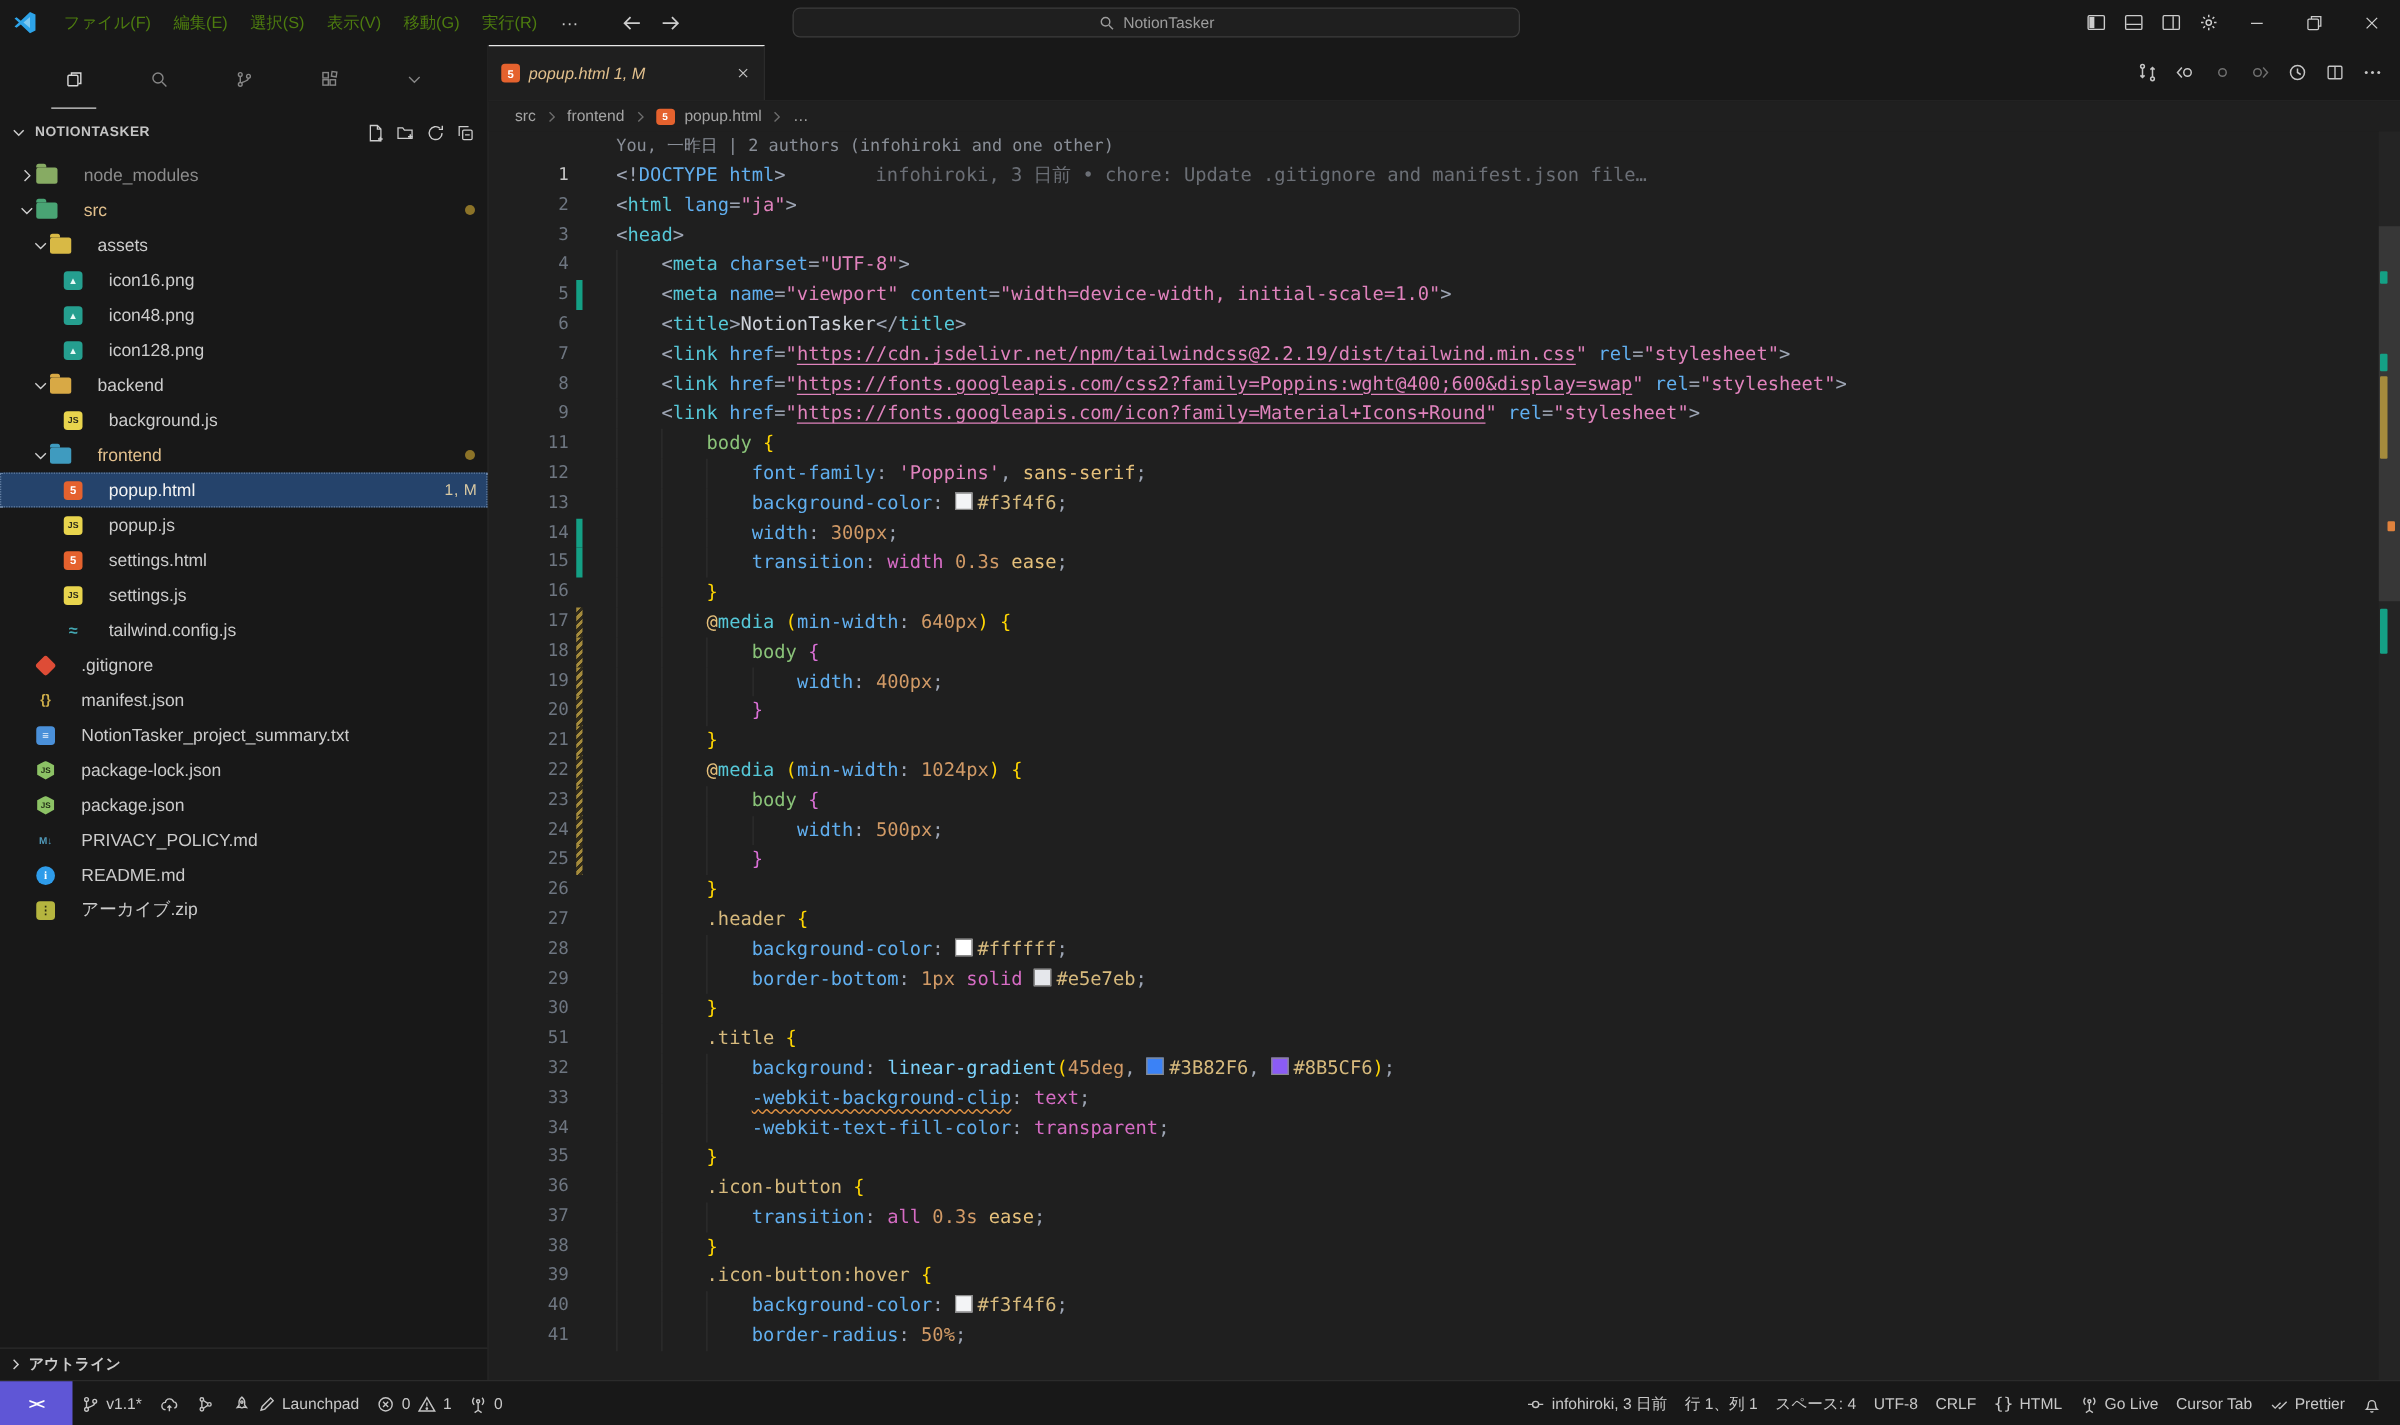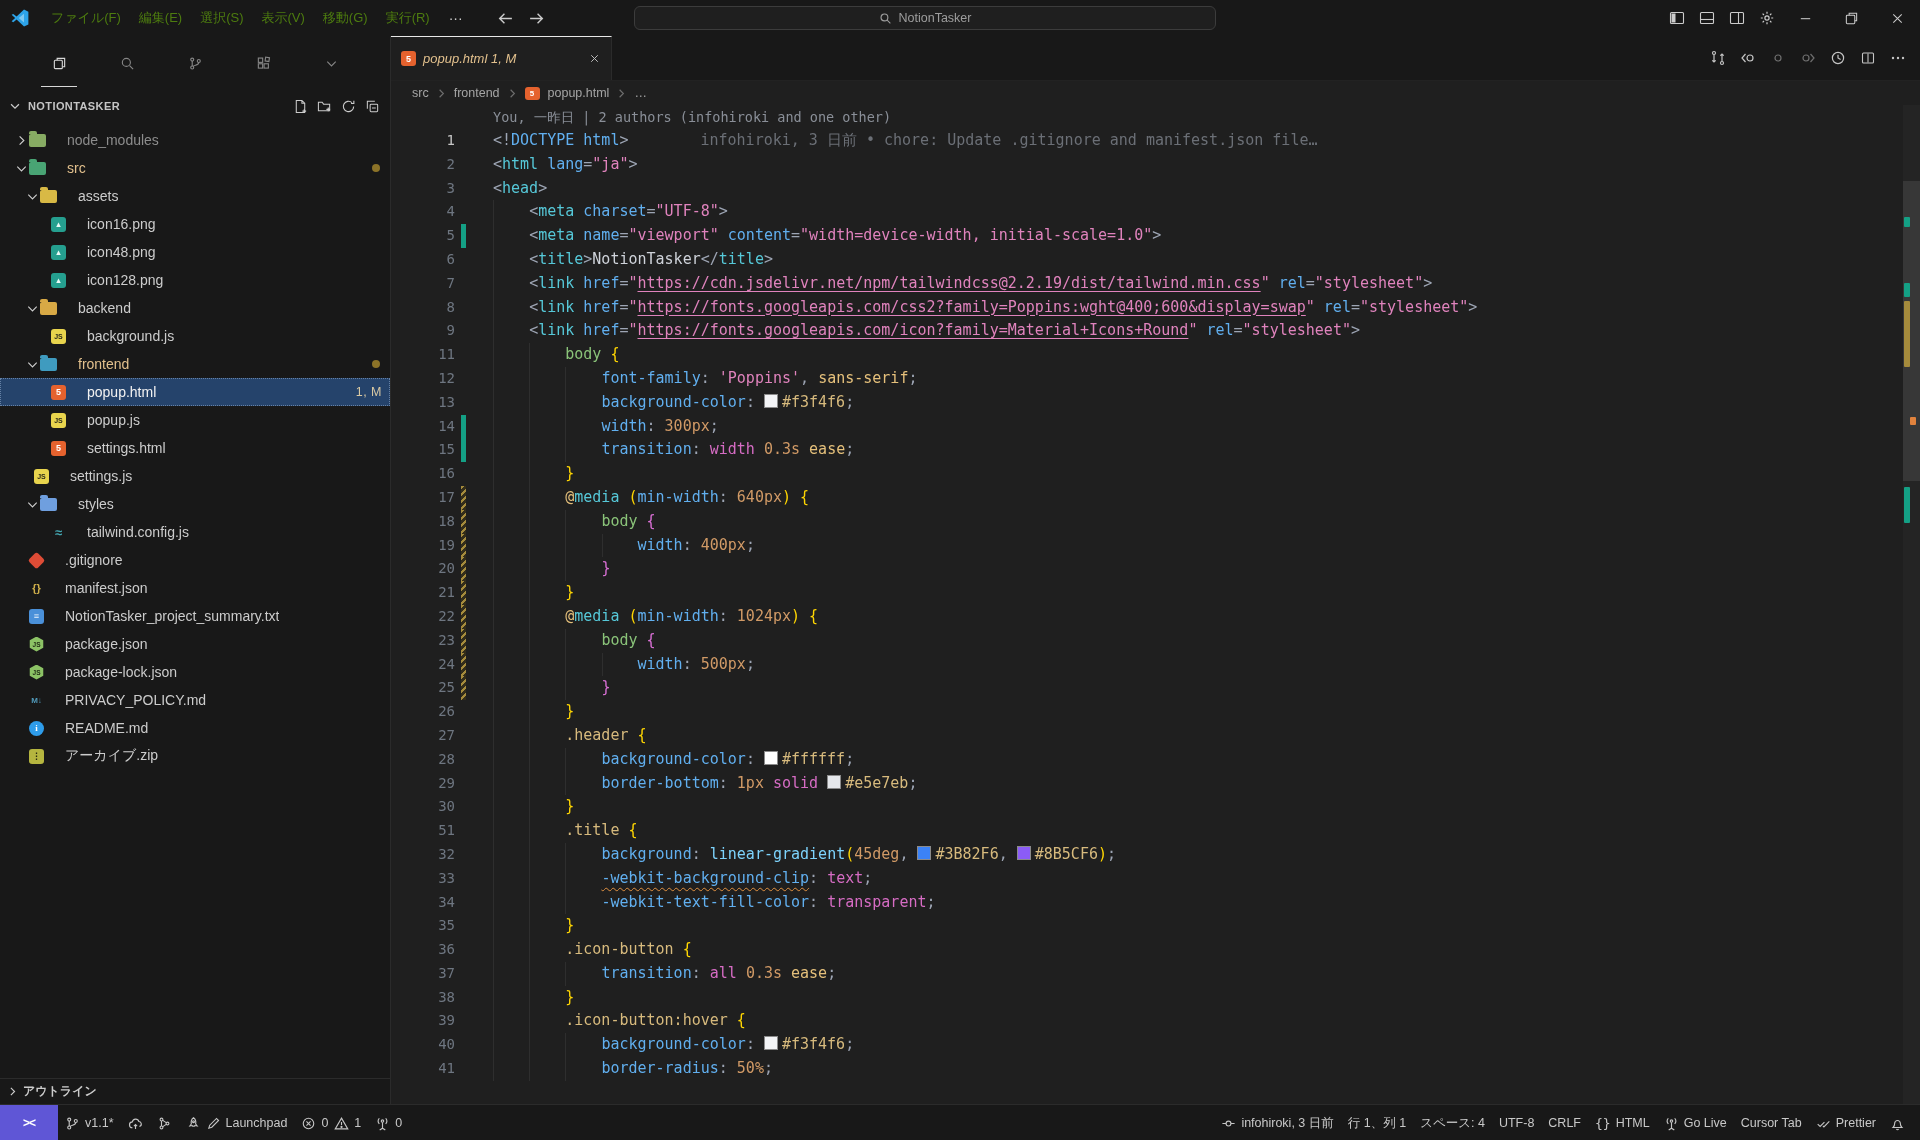--- a/index.html
+++ b/index.html
@@ -318,34 +318,25 @@
         <div class="row" style="padding-left: 35px;">
           <span style="width: 16px; flex: 0 0 16px;"></span>
           <span class="fico" style="background: rgb(232, 212, 77); color: rgb(42, 42, 26); font-size: 7px;">JS</span>
           <span class="lbl">popup.js</span>
         </div>
         <div class="row" style="padding-left: 35px;">
           <span style="width: 16px; flex: 0 0 16px;"></span>
           <span class="fico" style="background: rgb(229, 98, 46); color: rgb(255, 255, 255); font-size: 9px;">5</span>
           <span class="lbl">settings.html</span>
         </div>
-        <div class="row" style="padding-left: 18px;">
+        <div class="row" style="padding-left: 35px;">
           <span style="width: 16px; flex: 0 0 16px;"></span>
           <span class="fico" style="background: rgb(232, 212, 77); color: rgb(42, 42, 26); font-size: 7px;">JS</span>
           <span class="lbl">settings.js</span>
         </div>
-        <div class="row" style="padding-left: 24px;">
-          <span class="chev">
-            <svg width="15" height="15" viewBox="0 0 16 16" fill="none" stroke="currentColor" stroke-width="1.2">
-              <path d="m3.5 6 4.5 4.5L12.5 6"></path>
-            </svg>
-          </span>
-          <span class="fold" style="background: rgb(111, 159, 223);"></span>
-          <span class="lbl">styles</span>
-        </div>
         <div class="row" style="padding-left: 35px;">
           <span style="width: 16px; flex: 0 0 16px;"></span>
           <span class="fico" style="color: rgb(68, 168, 179); font-size: 13px; font-weight: bold;">≈</span>
           <span class="lbl">tailwind.config.js</span>
         </div>
         <div class="row" style="padding-left: 13px;">
           <span style="width: 16px; flex: 0 0 16px;"></span>
           <span class="fico" style="background: rgb(222, 76, 54); transform: rotate(45deg) scale(0.82); color: rgb(255, 255, 255); font-size: 8px;"></span>
           <span class="lbl">.gitignore</span>
         </div>
@@ -355,26 +346,26 @@
           <span class="lbl">manifest.json</span>
         </div>
         <div class="row" style="padding-left: 13px;">
           <span style="width: 16px; flex: 0 0 16px;"></span>
           <span class="fico" style="background: rgb(74, 144, 217); color: rgb(234, 243, 252); font-size: 9px;">≡</span>
           <span class="lbl">NotionTasker_project_summary.txt</span>
         </div>
         <div class="row" style="padding-left: 13px;">
           <span style="width: 16px; flex: 0 0 16px;"></span>
           <span class="fico" style="background: rgb(140, 194, 101); color: rgb(31, 42, 20); font-size: 6.5px; clip-path: polygon(50% 0px, 95% 25%, 95% 75%, 50% 100%, 5% 75%, 5% 25%);">JS</span>
+          <span class="lbl">package-lock.json</span>
+        </div>
+        <div class="row" style="padding-left: 13px;">
+          <span style="width: 16px; flex: 0 0 16px;"></span>
+          <span class="fico" style="background: rgb(140, 194, 101); color: rgb(31, 42, 20); font-size: 6.5px; clip-path: polygon(50% 0px, 95% 25%, 95% 75%, 50% 100%, 5% 75%, 5% 25%);">JS</span>
           <span class="lbl">package.json</span>
-        </div>
-        <div class="row" style="padding-left: 13px;">
-          <span style="width: 16px; flex: 0 0 16px;"></span>
-          <span class="fico" style="background: rgb(140, 194, 101); color: rgb(31, 42, 20); font-size: 6.5px; clip-path: polygon(50% 0px, 95% 25%, 95% 75%, 50% 100%, 5% 75%, 5% 25%);">JS</span>
-          <span class="lbl">package-lock.json</span>
         </div>
         <div class="row" style="padding-left: 13px;">
           <span style="width: 16px; flex: 0 0 16px;"></span>
           <span class="fico" style="color: rgb(81, 154, 186); font-size: 8px;">M↓</span>
           <span class="lbl">PRIVACY_POLICY.md</span>
         </div>
         <div class="row" style="padding-left: 13px;">
           <span style="width: 16px; flex: 0 0 16px;"></span>
           <span class="fico" style="background: rgb(46, 156, 234); border-radius: 50%; color: rgb(255, 255, 255); font-size: 9px; font-family: &quot;Liberation Serif&quot;, serif;">i</span>
           <span class="lbl">README.md</span>

